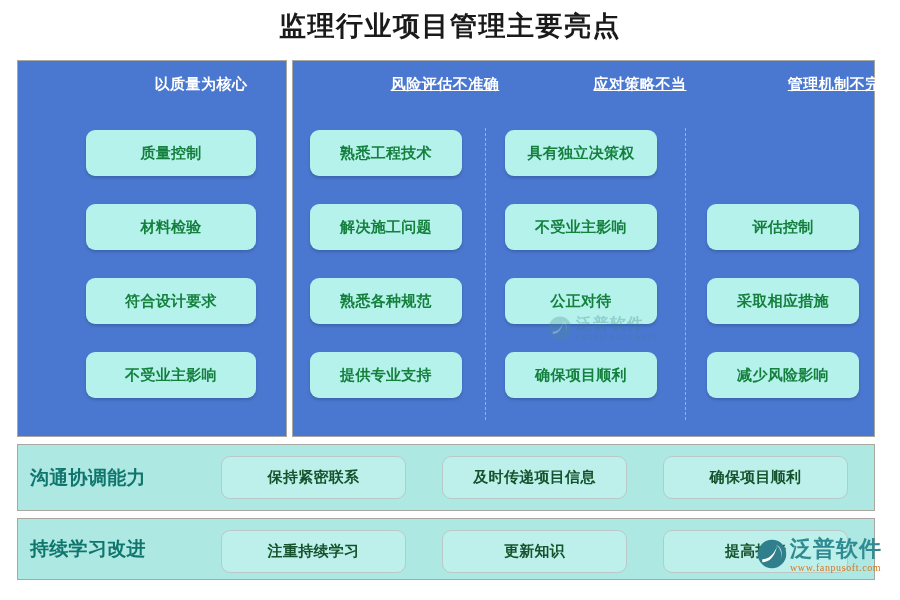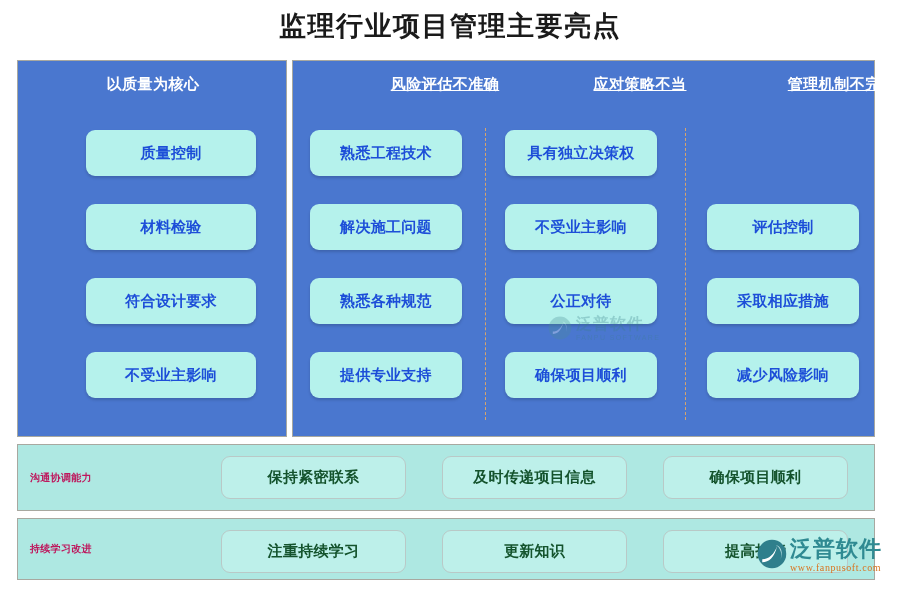--- a/index.html
+++ b/index.html
@@ -47,20 +47,21 @@
 
   .panel-header {
     position: absolute;
     top: 13px;
     text-align: center;
     color: #ffffff;
     font-size: 15px;
     font-weight: bold;
     letter-spacing: 0.5px;
     line-height: 20px;
+    margin-left: 48px;
   }
   #panel-left .panel-header { left: 0; width: 270px; }
 
   .col-header { position: absolute; top: 13px; text-align: center;
                 color:#fff; font-size:15px; font-weight:bold;
                 letter-spacing:0.5px; line-height:20px;text-decoration:underline; }
 
   
   .dashed-sep {
     position: absolute;
@@ -76,21 +77,21 @@
   .pill {
     position: absolute;
     background: #b5f2ec;
     border-radius: 9px;
     box-shadow: 0 2px 3px rgba(0,0,0,0.16);
     display: flex;
     align-items: center;
     justify-content: center;
     font-size: 15px;
     font-weight: bold;
-    color: #1d4ed8;
+    color: #15803d;
     letter-spacing: 0.3px;
     box-sizing: border-box;
     text-align: center;
   }
 
   
   .pill-left { left: 68px; width: 170px; height: 46px; }
 
   
   .pill-r { width: 152px; height: 46px; }
@@ -110,23 +111,23 @@
   #row-comm  { top: 444px; height: 67px; }
   #row-learn { top: 518px; height: 62px; }
 
   .row-label {
     position: absolute;
     left: 12px;
     top: 0;
     height: 100%;
     display: flex;
     align-items: center;
-    font-size: 10px;
-    font-weight: bold;
-    color: #be185d;
+    font-size: 19px;
+    font-weight: bold;
+    color: #0f766e;
     letter-spacing: 0.3px;
   }
 
   .pill-row {
     position: absolute;
     top: 11px;
     height: 43px;
     background: #bdf0ea;
     border: 1px solid #b9c9c7;
     border-radius: 9px;

